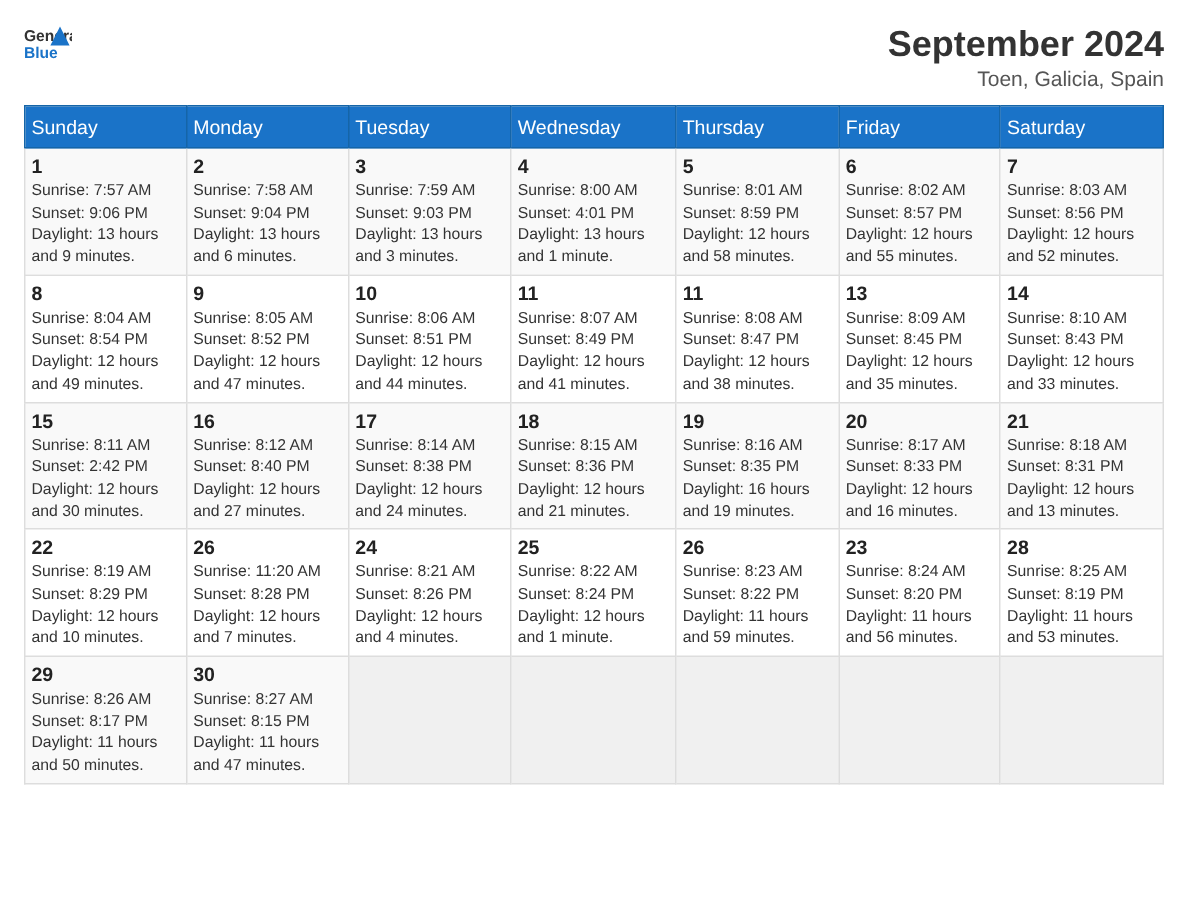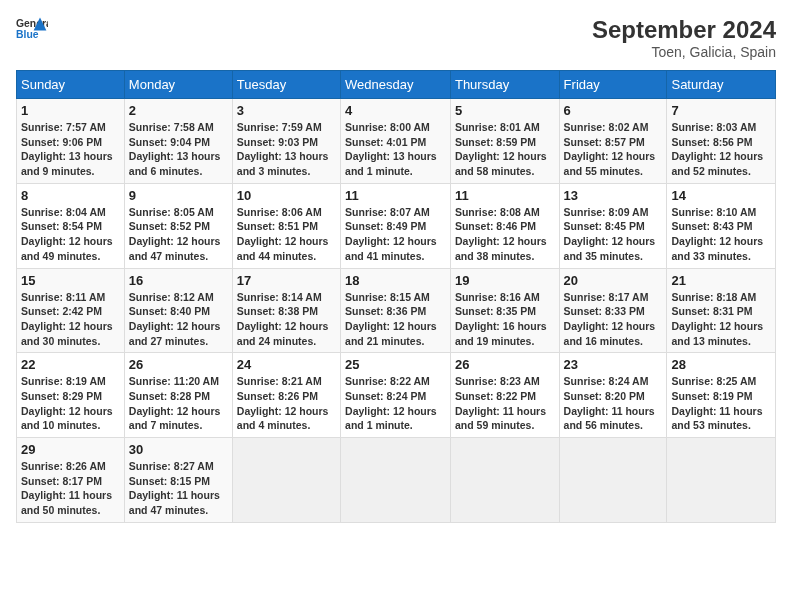--- a/index.html
+++ b/index.html
@@ -66,21 +66,20 @@
       font-size: 13px;
       font-weight: bold;
       color: #222;
       display: block;
       margin-bottom: 2px;
     }
     .day-info {
       color: #333;
       font-size: 10.5px;
       line-height: 1.4;
-      font-weight: bold;
     }
     td.empty {
       background: #f0f0f0 !important;
     }
   </style>
 </head>
 <body>
 
 <div class="header">
   <div class="logo">
@@ -197,21 +196,21 @@
         <div class="day-info">
           <span>Sunrise: 8:07 AM</span><br>
           <span>Sunset: 8:49 PM</span><br>
           <span>Daylight: 12 hours and 41 minutes.</span>
         </div>
       </td>
         <td>
         <span class="day-num">11</span>
         <div class="day-info">
           <span>Sunrise: 8:08 AM</span><br>
-          <span>Sunset: 8:46 PM</span><br>
+          <span>Sunset: 8:47 PM</span><br>
           <span>Daylight: 12 hours and 38 minutes.</span>
         </div>
       </td>
         <td>
         <span class="day-num">13</span>
         <div class="day-info">
           <span>Sunrise: 8:09 AM</span><br>
           <span>Sunset: 8:45 PM</span><br>
           <span>Daylight: 12 hours and 35 minutes.</span>
         </div>

